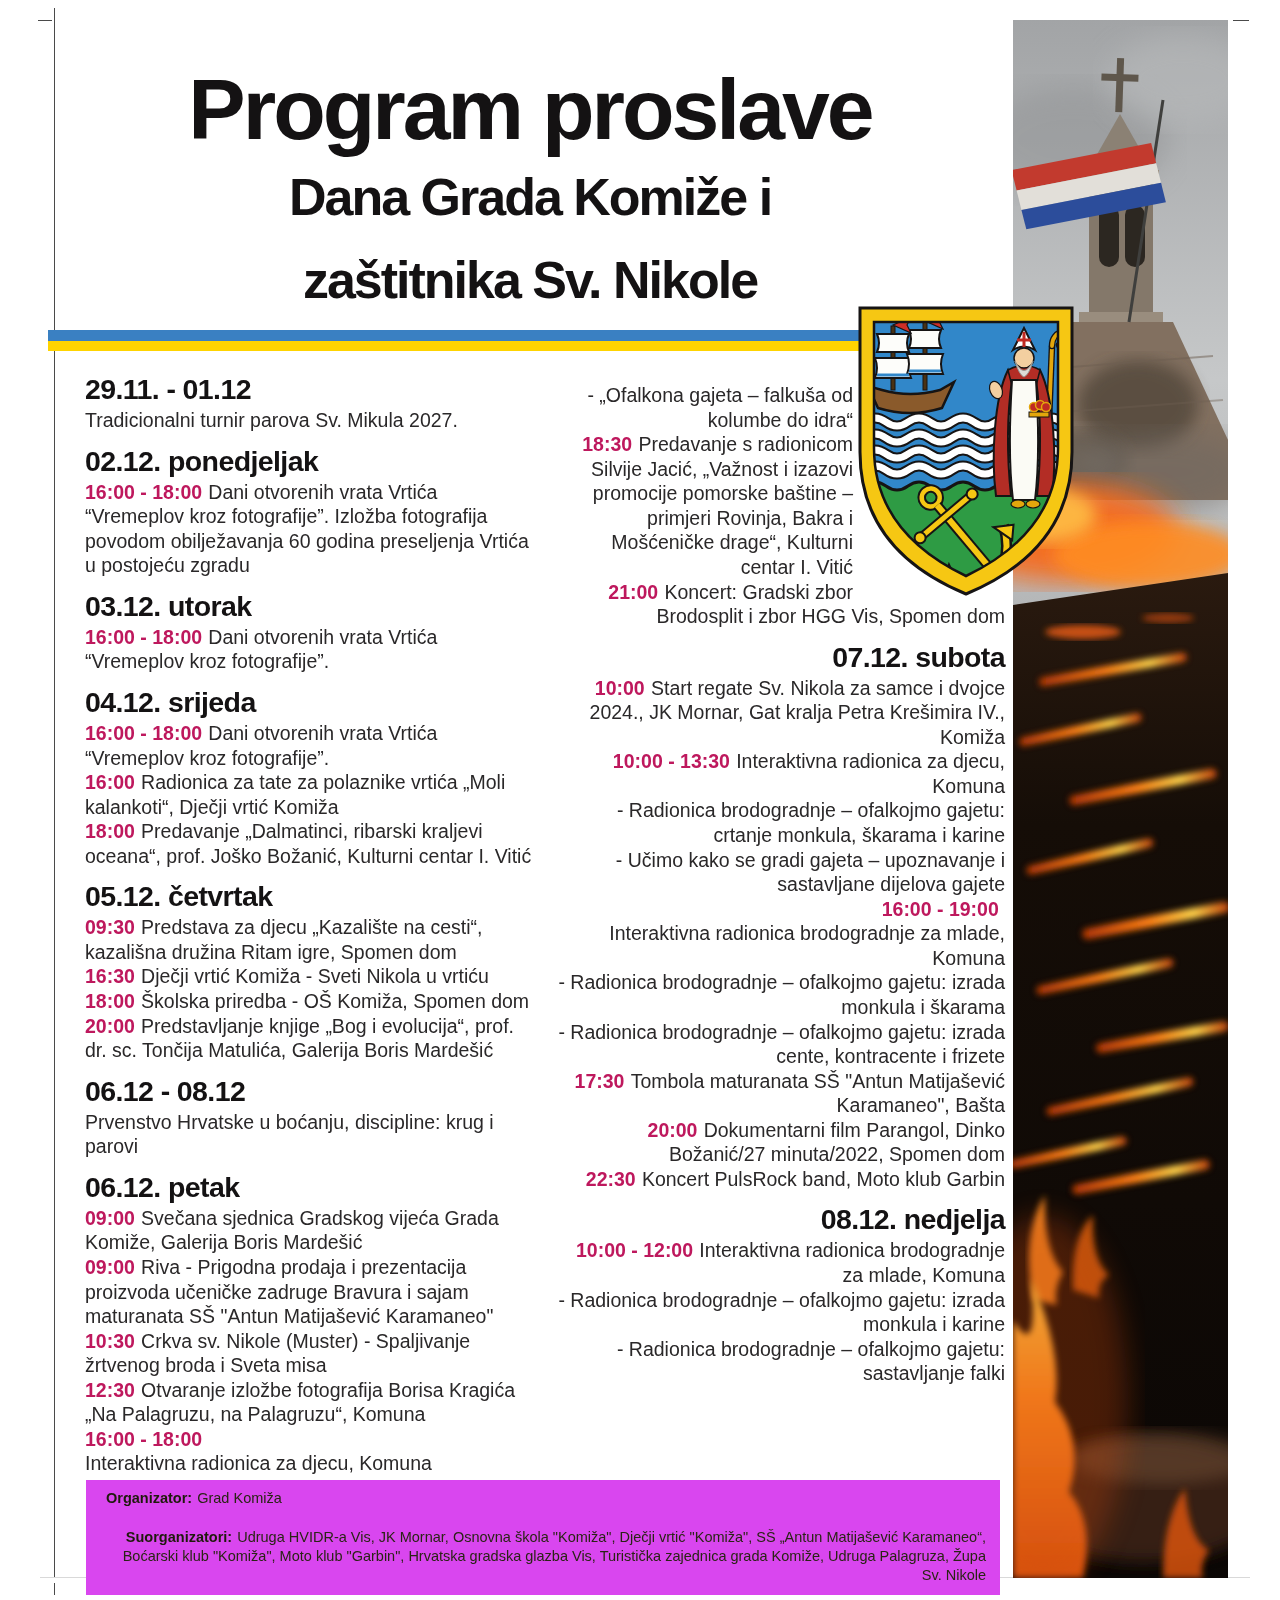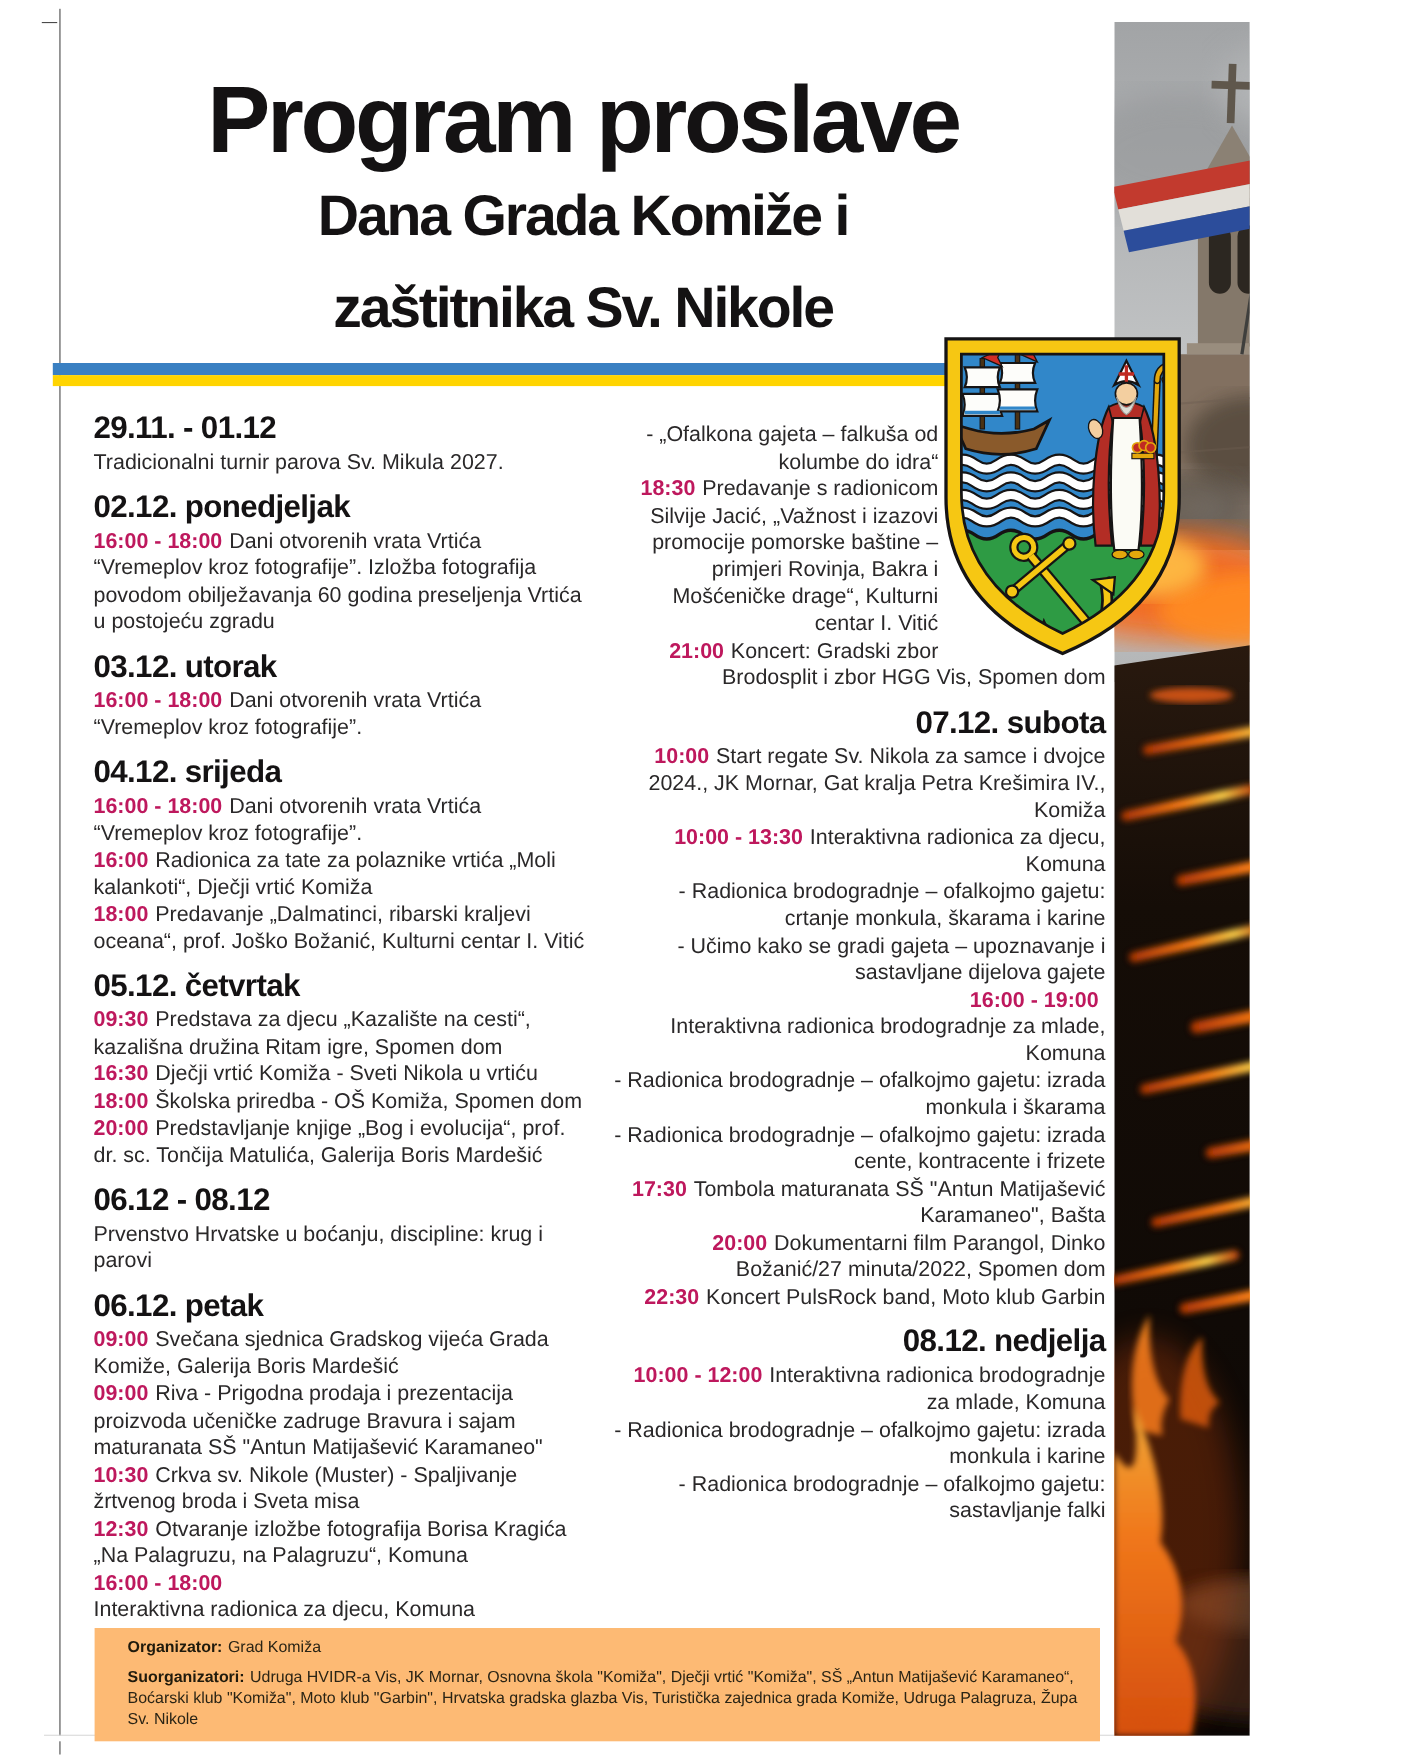--- a/index.html
+++ b/index.html
@@ -1,16 +1,16 @@
 <!DOCTYPE html>
 <html><head>
 <meta charset="utf-8">
 <style>
   html,body{margin:0;padding:0;background:#ffffff;}
-  .page{position:relative;width:1136px;height:1600px;background:#ffffff;overflow:hidden;
+  .page{position:relative;width:1280px;height:1600px;background:#ffffff;overflow:hidden;
         font-family:"Liberation Sans",sans-serif;color:#262425;}
 
   
   .mark{position:absolute;background:#4a4a4a;}
   .rule-bottom{position:absolute;background:#d9d9d9;}
 
   
   #title{position:absolute;left:55px;top:62px;width:950px;text-align:center;
          font-weight:bold;color:#141213;z-index:2;}
   #title .l1{font-size:86px;line-height:94px;letter-spacing:-3px;}
@@ -35,24 +35,24 @@
   .t{font-weight:bold;color:#be185d;}
   .t:not(:empty){margin-right:0.32em;}
 
   
   #crest{position:absolute;left:850px;top:300px;width:232px;height:302px;z-index:6;}
   #photo{position:absolute;left:1013px;top:20px;width:215px;height:1558px;z-index:0;}
   #crest svg,#photo svg{width:100%;height:100%;display:block;}
 
   
   #footer{position:absolute;left:86px;top:1480px;width:914px;box-sizing:border-box;
-          background:#fdba74;padding:9px 14px 10px 30px;font-size:14.5px;line-height:19px;
+          background:#d946ef;padding:9px 14px 10px 20px;font-size:14.5px;line-height:19px;
           z-index:3;color:#2a2415;}
   #footer p{margin:0;}
-  #footer p + p{margin-top:8px;}
+  #footer p + p{margin-top:20px;text-align:right;}
   .flabel{font-weight:bold;margin-right:5px;color:#1f1a0c;}
 </style>
 </head>
 <body>
 
 <div class="page">
 
   <div class="mark" style="left:54px;top:8px;width:1px;height:1570px;"></div>
   <div class="mark" style="left:38px;top:20px;width:14px;height:1px;"></div>
   <div class="mark" style="left:1233px;top:20px;width:16px;height:1px;"></div>

